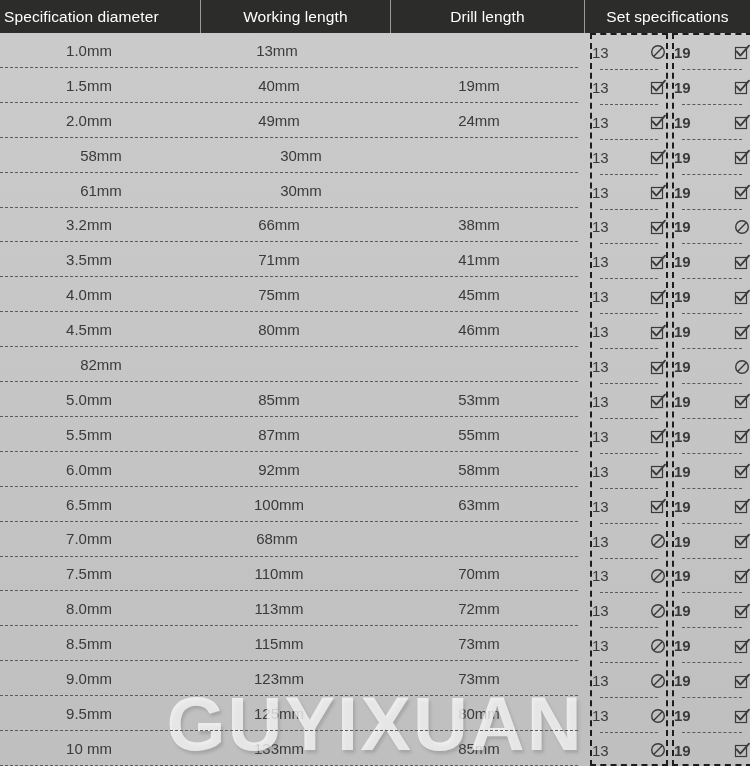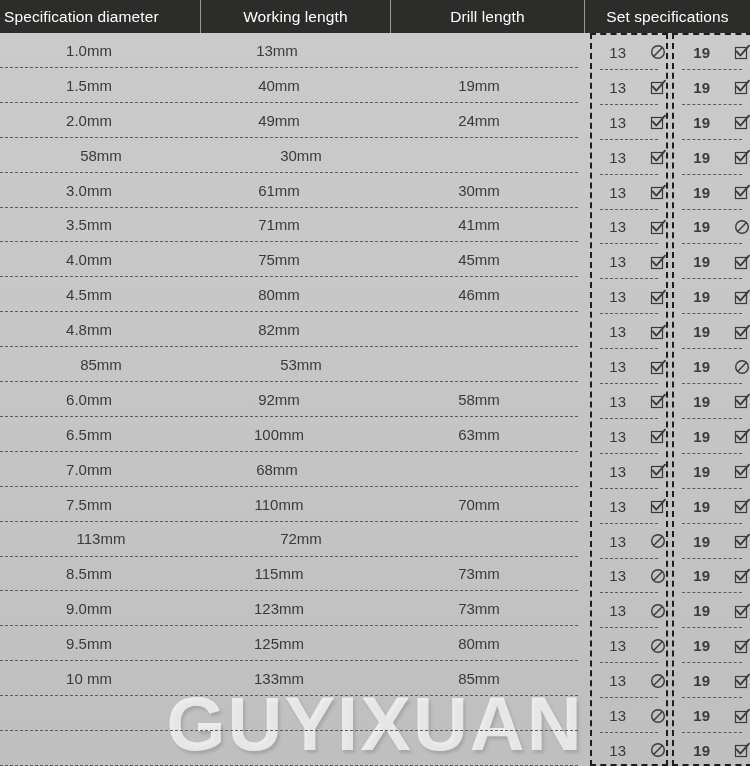--- a/index.html
+++ b/index.html
@@ -118,22 +118,22 @@
   .setbox-a { left: 12px; width: 78px; }
   .setbox-b { left: 94px; width: 80px; }
 
   .setcell {
     position: absolute;
     left: 0;
     right: 0;
     height: 34.9px;
     display: flex;
     align-items: center;
-    justify-content: flex-end;
-    gap: 24px;
+    justify-content: space-between;
+    gap: 7px;
     font-size: 15px;
     color: #3a3a3a;
     box-sizing: border-box;
   }
   .setcell .num { display: inline-block; }
   .setsep {
     position: absolute;
     left: 8px;
     right: 8px;
     border-top: 1px dashed #5b5b5b;
@@ -173,46 +173,55 @@
       <div class="trow">
         <div class="cell c-spec">2.0mm</div>
         <div class="cell c-drill">49mm</div>
         <div class="cell c-work">24mm</div>
       </div>
       <div class="trow">
         <div class="cell c-drill">58mm</div>
         <div class="cell c-work">30mm</div>
       </div>
       <div class="trow">
-        <div class="cell c-spec">3.0mm</div>
         <div class="cell c-drill">61mm</div>
         <div class="cell c-work">30mm</div>
+      </div>
+      <div class="trow">
+        <div class="cell c-spec">3.2mm</div>
+        <div class="cell c-drill">66mm</div>
+        <div class="cell c-work">38mm</div>
       </div>
       <div class="trow">
         <div class="cell c-spec">3.5mm</div>
         <div class="cell c-drill">71mm</div>
         <div class="cell c-work">41mm</div>
       </div>
       <div class="trow">
         <div class="cell c-spec">4.0mm</div>
         <div class="cell c-drill">75mm</div>
         <div class="cell c-work">45mm</div>
       </div>
       <div class="trow">
         <div class="cell c-spec">4.5mm</div>
         <div class="cell c-drill">80mm</div>
         <div class="cell c-work">46mm</div>
       </div>
       <div class="trow">
-        <div class="cell c-spec">4.8mm</div>
         <div class="cell c-drill">82mm</div>
       </div>
       <div class="trow">
+        <div class="cell c-spec">5.0mm</div>
         <div class="cell c-drill">85mm</div>
         <div class="cell c-work">53mm</div>
+      </div>
+      <div class="trow">
+        <div class="cell c-spec">5.5mm</div>
+        <div class="cell c-drill">87mm</div>
+        <div class="cell c-work">55mm</div>
       </div>
       <div class="trow">
         <div class="cell c-spec">6.0mm</div>
         <div class="cell c-drill">92mm</div>
         <div class="cell c-work">58mm</div>
       </div>
       <div class="trow">
         <div class="cell c-spec">6.5mm</div>
         <div class="cell c-drill">100mm</div>
         <div class="cell c-work">63mm</div>
@@ -220,20 +229,21 @@
       <div class="trow">
         <div class="cell c-spec">7.0mm</div>
         <div class="cell c-work">68mm</div>
       </div>
       <div class="trow">
         <div class="cell c-spec">7.5mm</div>
         <div class="cell c-drill">110mm</div>
         <div class="cell c-work">70mm</div>
       </div>
       <div class="trow">
+        <div class="cell c-spec">8.0mm</div>
         <div class="cell c-drill">113mm</div>
         <div class="cell c-work">72mm</div>
       </div>
       <div class="trow">
         <div class="cell c-spec">8.5mm</div>
         <div class="cell c-drill">115mm</div>
         <div class="cell c-work">73mm</div>
       </div>
       <div class="trow">
         <div class="cell c-spec">9.0mm</div>

